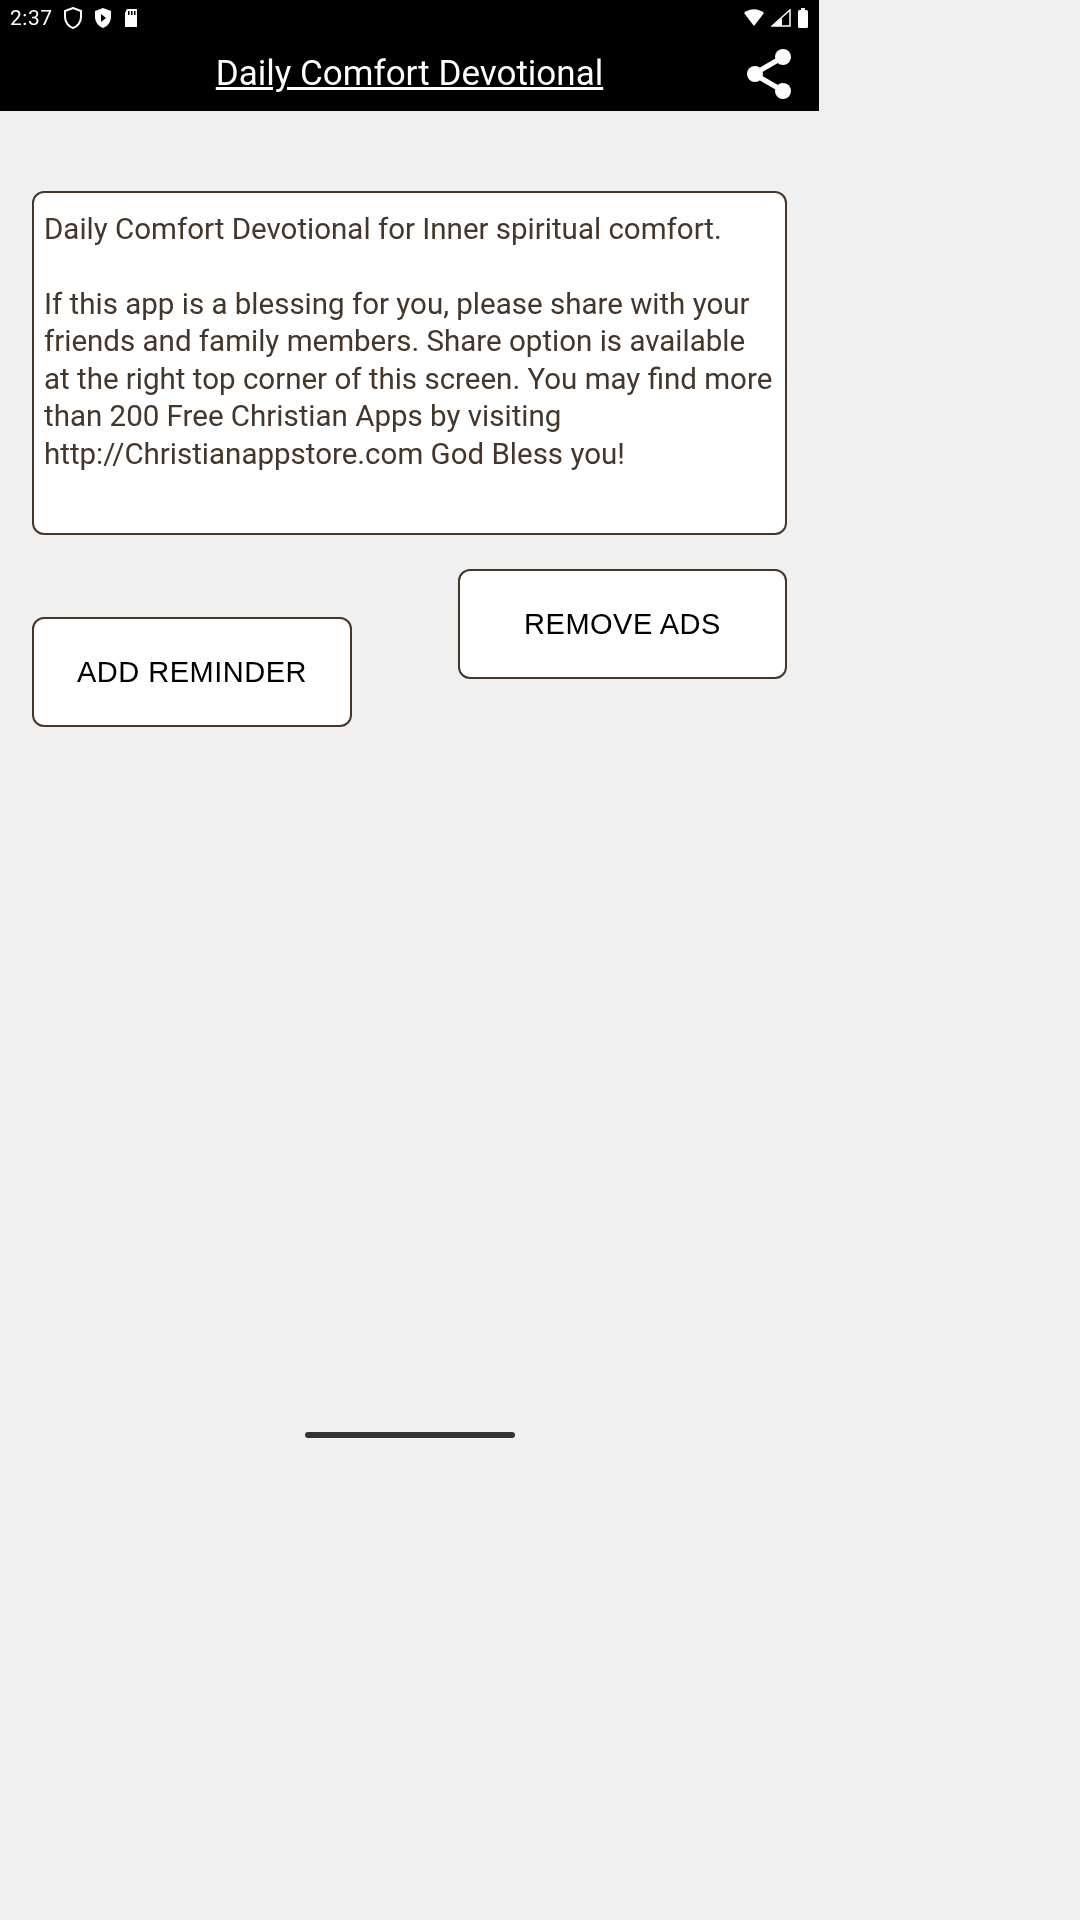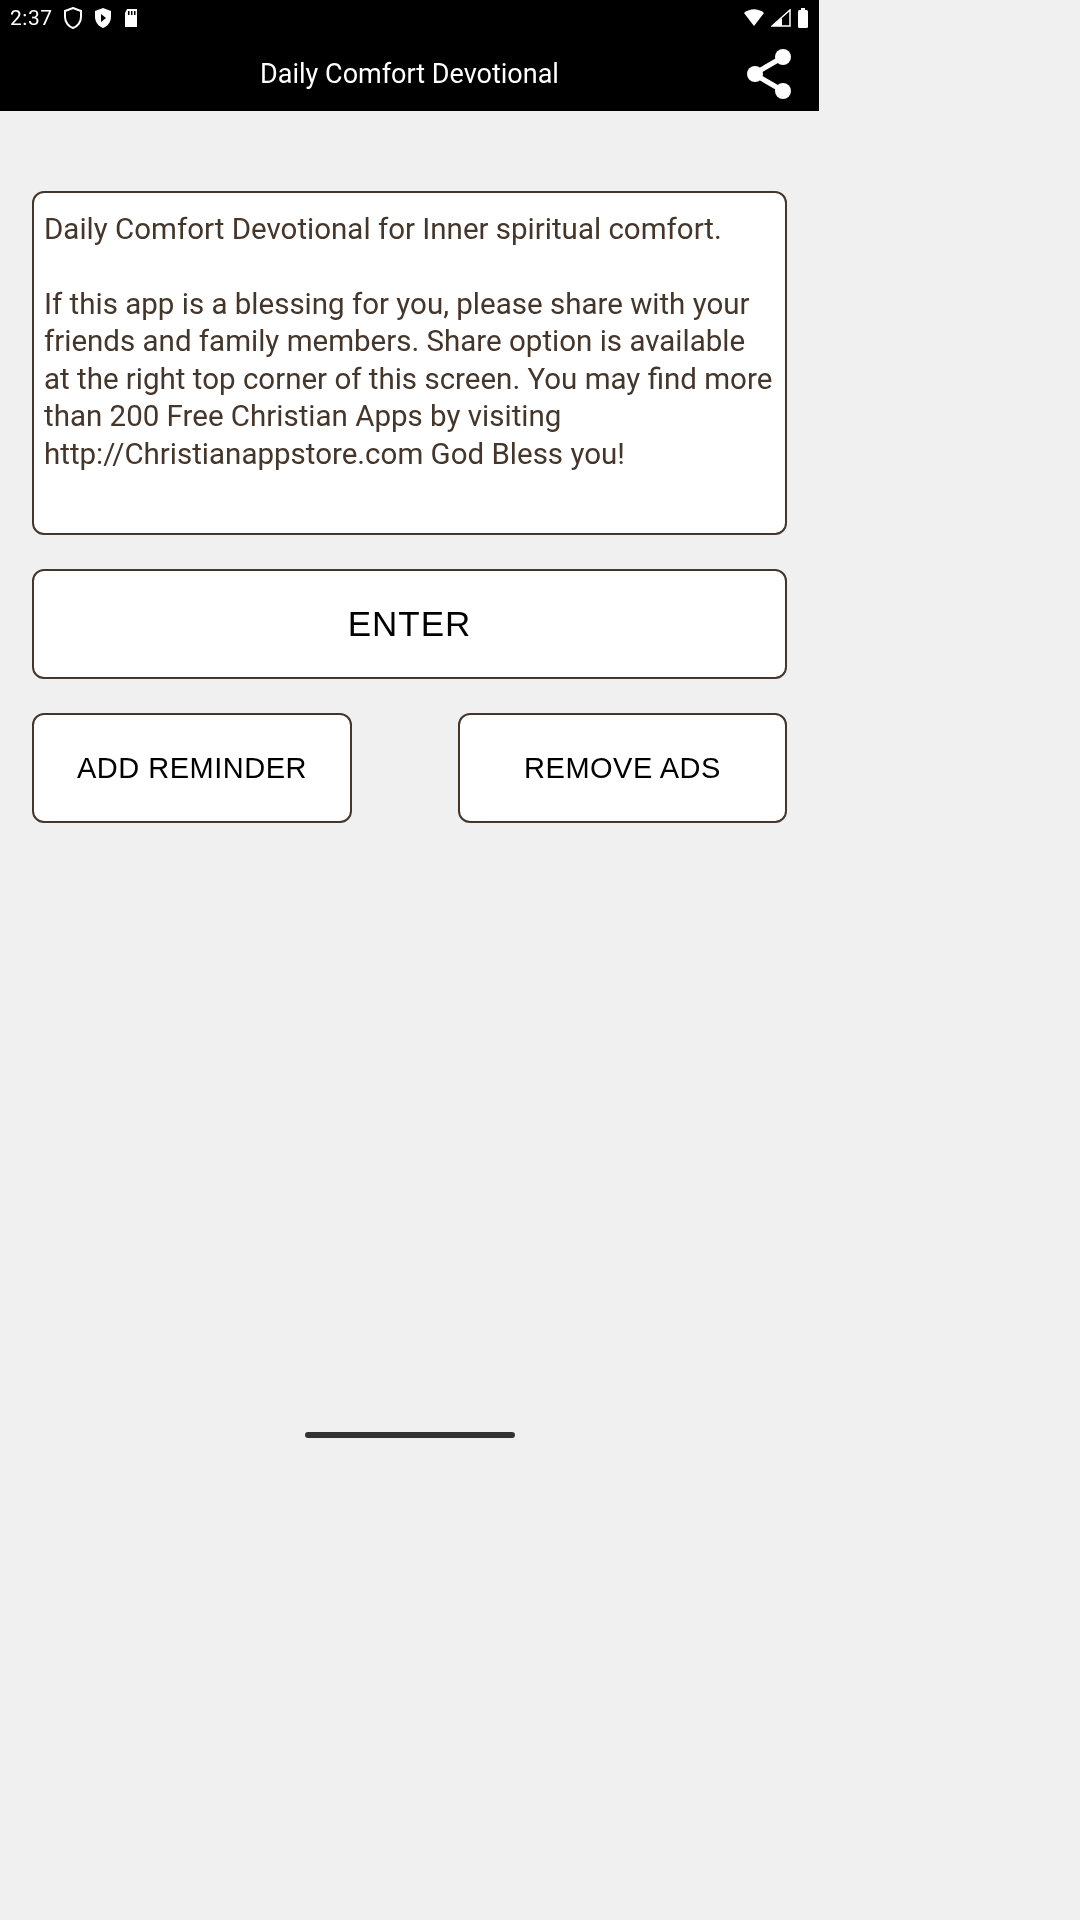--- a/index.html
+++ b/index.html
@@ -43,23 +43,24 @@
     .app-bar {
       background: #000;
       height: 75px;
       position: relative;
       display: flex;
       align-items: center;
       justify-content: center;
     }
     .app-title {
       color: #fff;
-      font-size: 27px;
+      font-size: 35px;
       font-weight: 400;
       text-align: right;
+      text-decoration: underline;
     }
     .share-button {
       position: absolute;
       right: 20px;
       top: 50%;
       transform: translateY(-50%);
       width: 60px;
       height: 60px;
       display: flex;
       align-items: center;
@@ -106,20 +107,21 @@
       height: 110px;
       font-size: 29px;
       font-weight: 500;
       letter-spacing: 0.5px;
       color: #000;
       cursor: pointer;
       padding: 0 28px;
     }
     .add-reminder {
       width: 320px;
+      margin-top: 48px;
     }
     .remove-ads {
       width: 329px;
     }
     .home-bar {
       position: absolute;
       bottom: 18px;
       left: 50%;
       transform: translateX(-50%);
       width: 210px;
@@ -193,21 +195,20 @@
   </div>
 </div>
 
 <div class="content">
   <div class="info-card">
     <div class="info-text" style="white-space: pre-wrap;">Daily Comfort Devotional for Inner spiritual comfort.
 
 If this app is a blessing for you, please share with your friends and family members. Share option is available at the right top corner of this screen. You may find more than 200 Free Christian Apps by visiting http://Christianappstore.com God Bless you!</div>
   </div>
 
-  <button class="enter-button">ENTER</button>
 
   <div class="button-row">
     <button class="small-button add-reminder">ADD REMINDER</button>
     <button class="small-button remove-ads">REMOVE ADS</button>
   </div>
 </div>
 
 <div class="home-bar"></div>
 
 </body></html>

